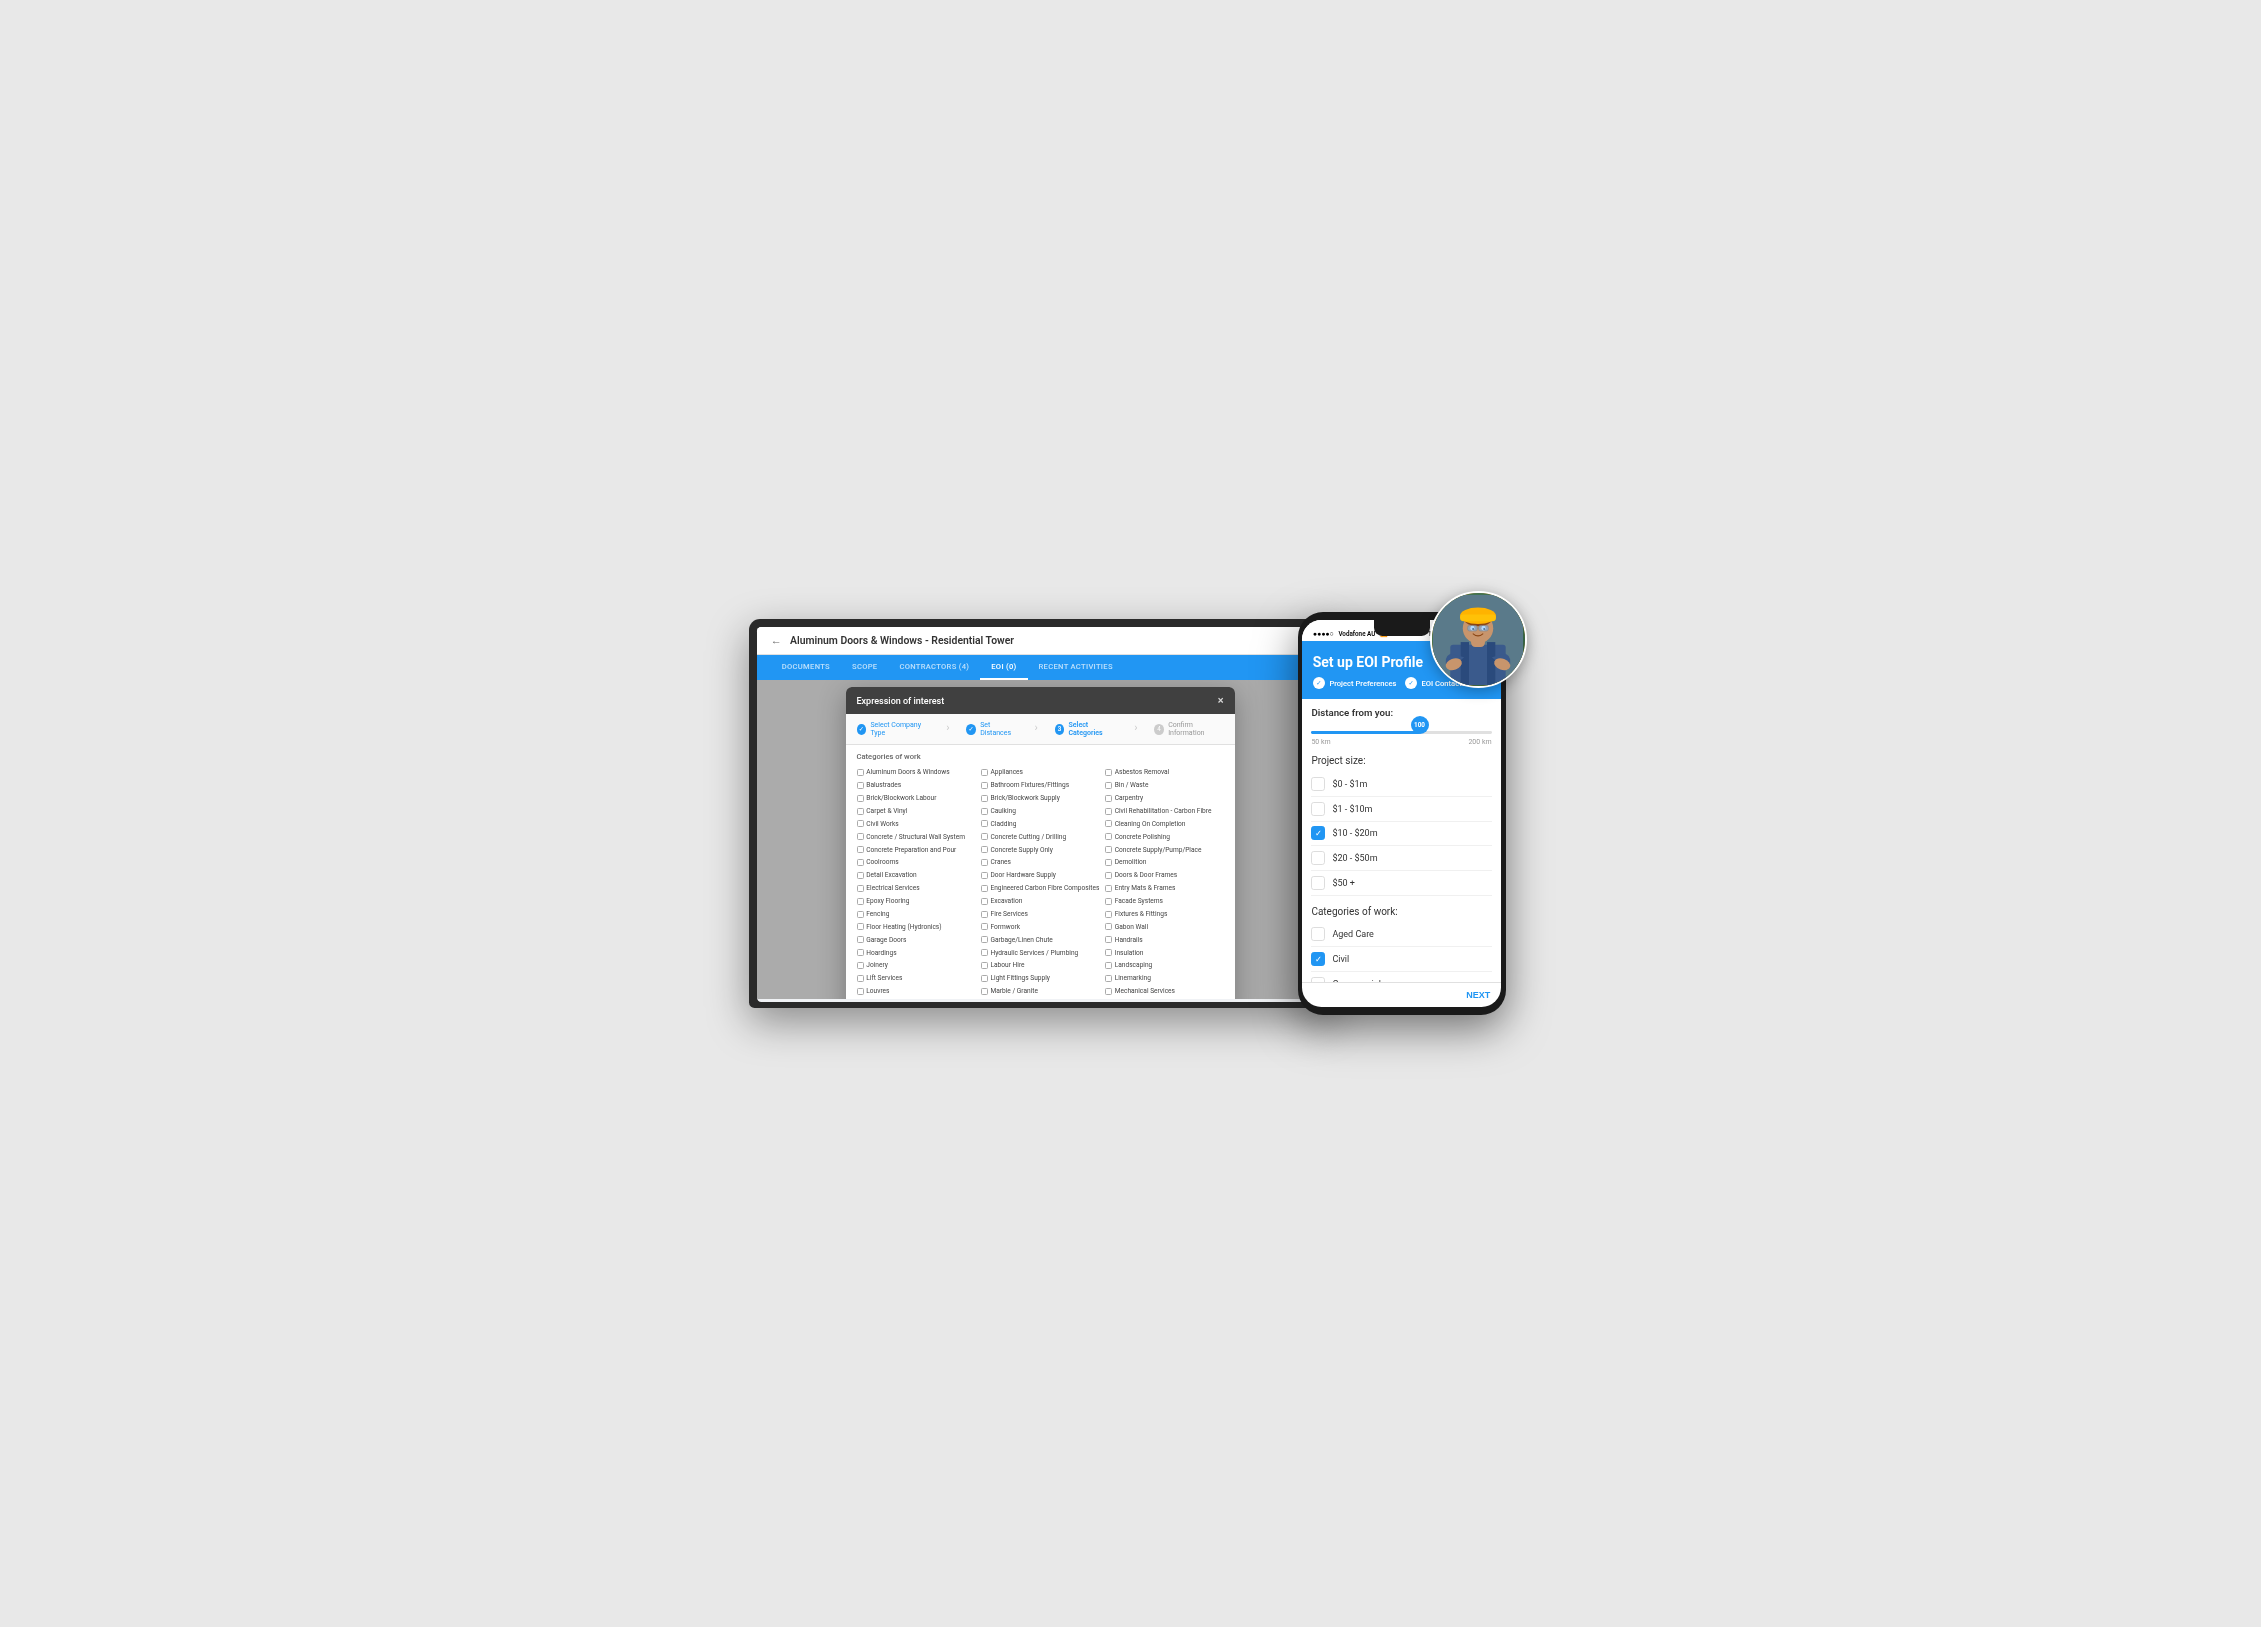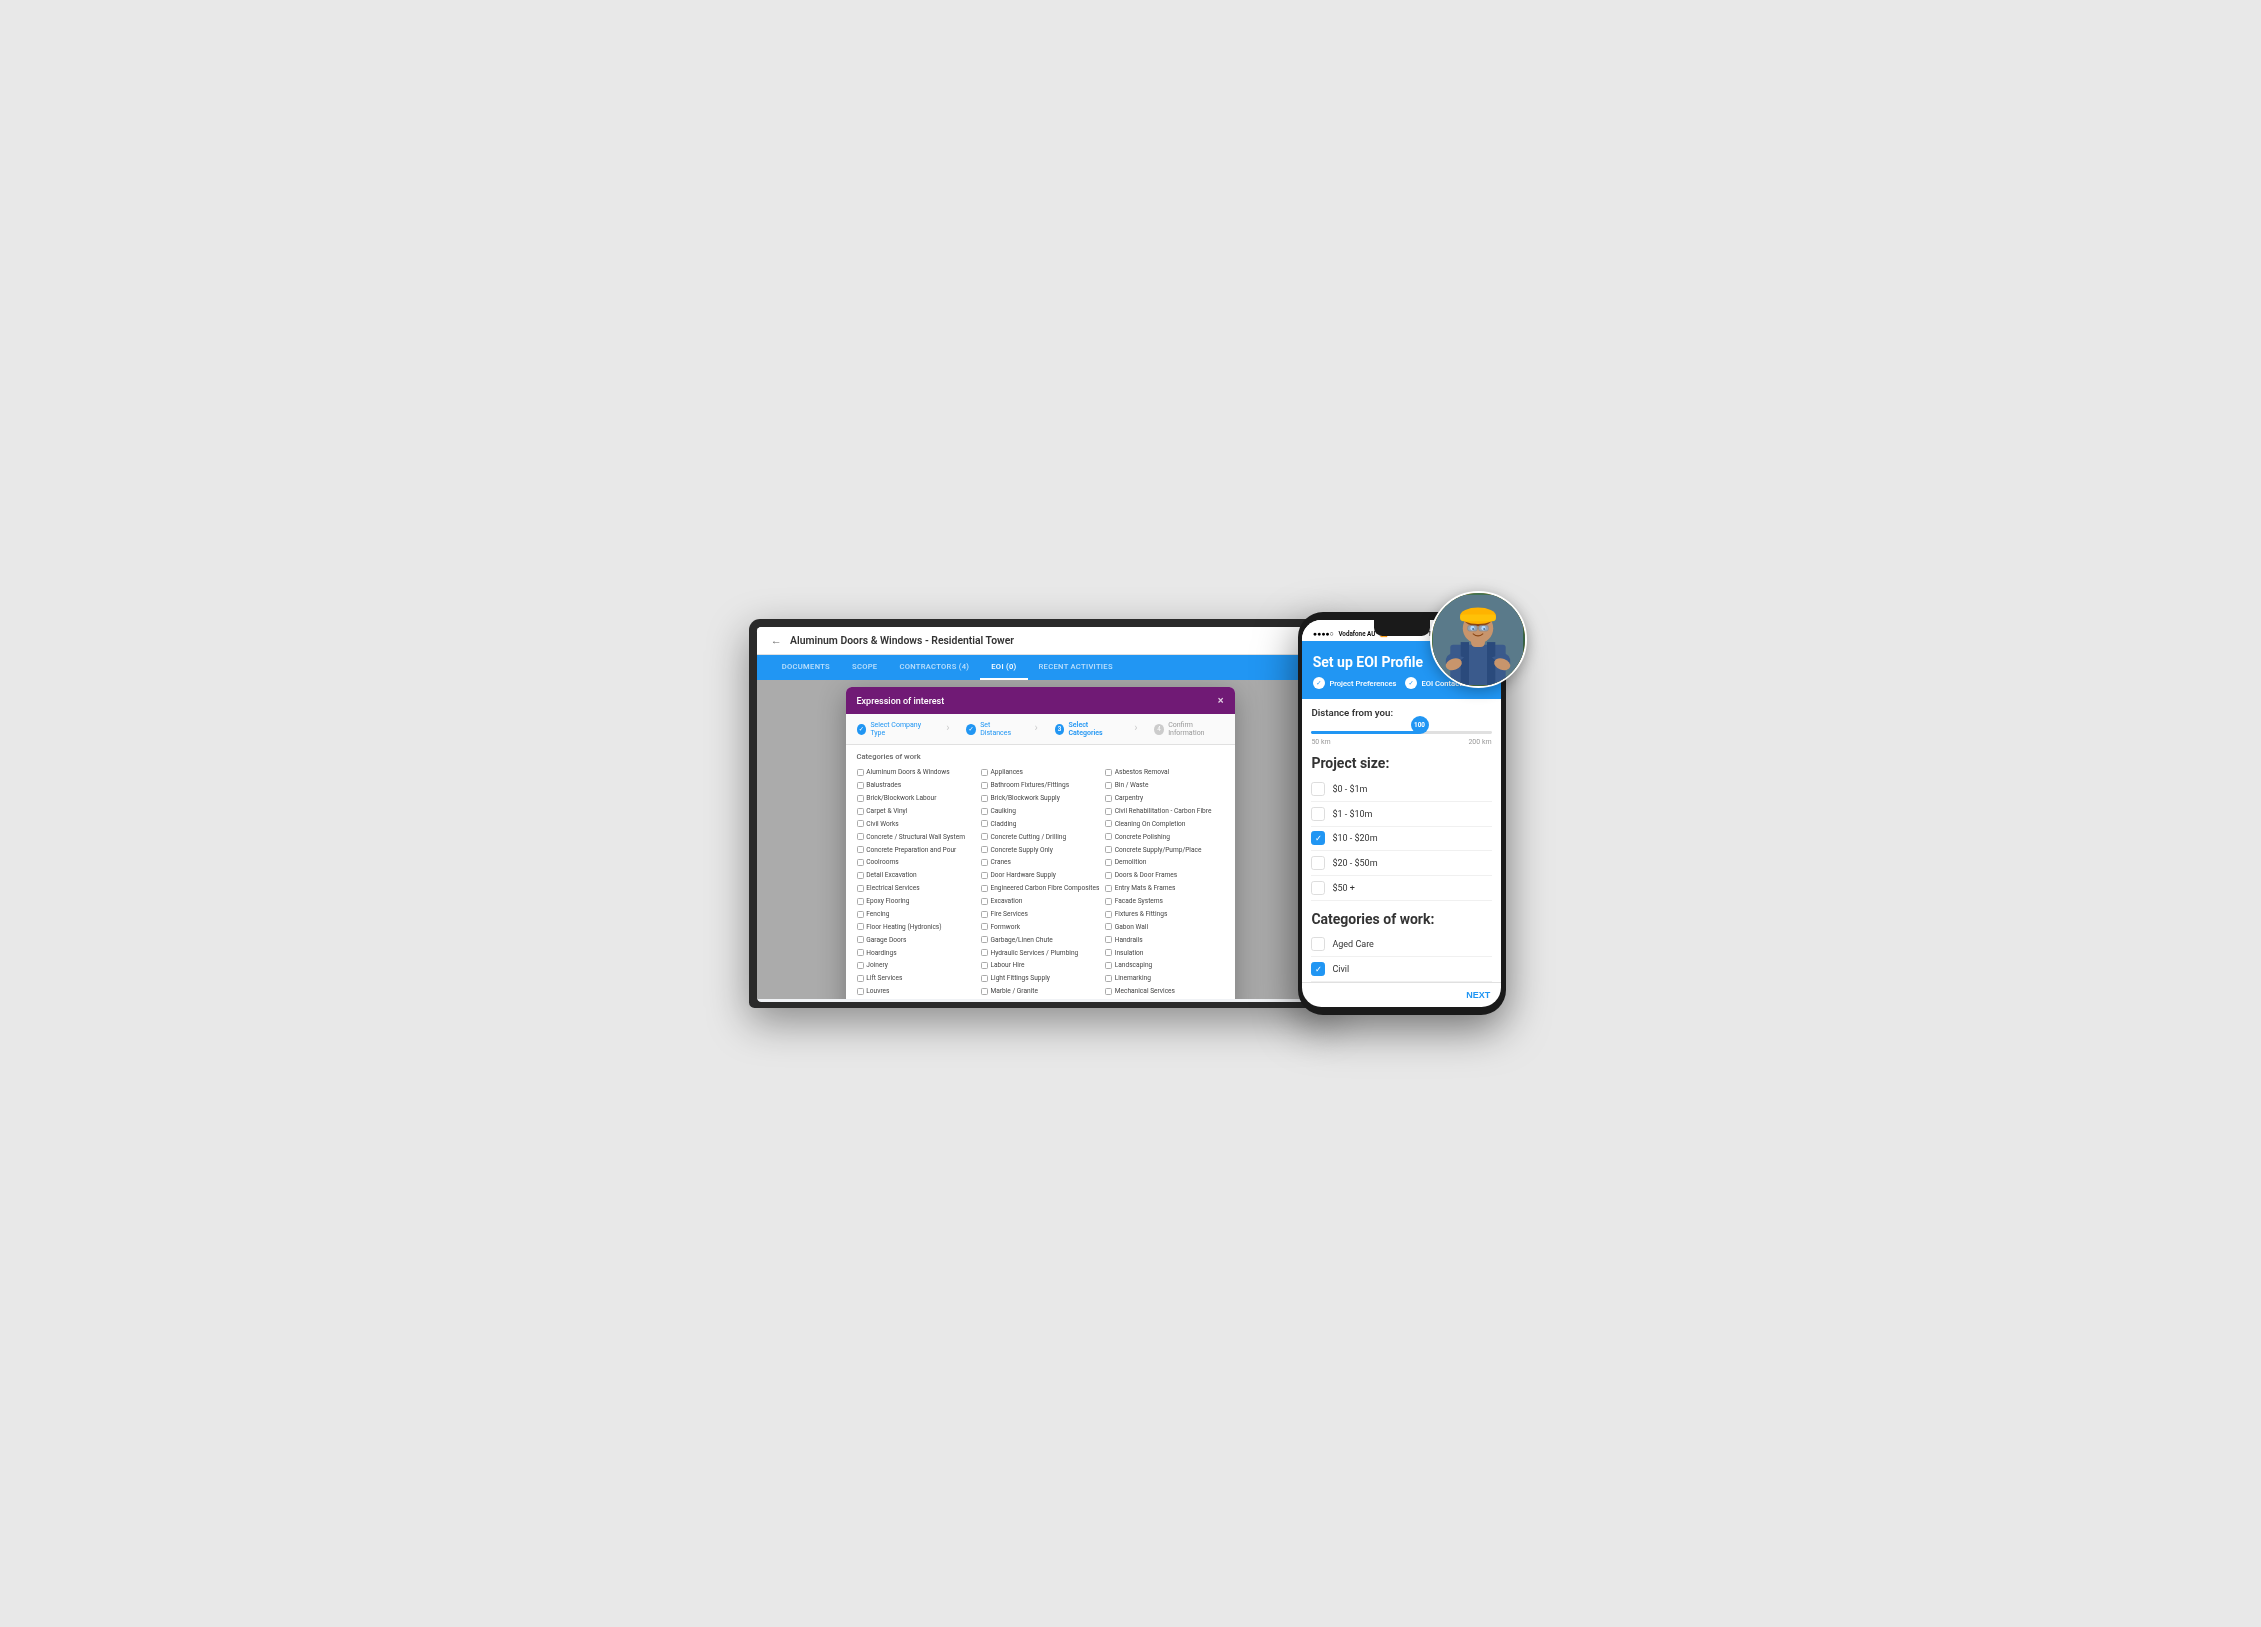--- a/index.html
+++ b/index.html
@@ -106,21 +106,21 @@
       border-radius: 5.6px;
       width: 389px;
       max-height: 347px;
       overflow: hidden;
       display: flex;
       flex-direction: column;
       box-shadow: 0 7px 28px rgba(0,0,0,0.3);
     }
 
     .modal-header {
-      background: #701a75;
+      background: #404040;
       color: #fff;
       padding: 7px 11px;
       font-size: 9px;
       font-weight: 500;
       display: flex;
       justify-content: space-between;
       align-items: center;
     }
 
     .modal-close {
@@ -369,22 +369,22 @@
       font-size: 7px;
       color: #999;
     }
 
     
     .project-size-section {
       margin-bottom: 9.7px;
     }
 
     .section-title {
-      font-size: 14px;
-      font-weight: 700;
+      font-size: 10px;
+      font-weight: 400;
       color: #333;
       margin-bottom: 5.6px;
     }
 
     .checkbox-item {
       display: flex;
       align-items: center;
       gap: 7px;
       padding: 4.9px 0;
       font-size: 9px;

